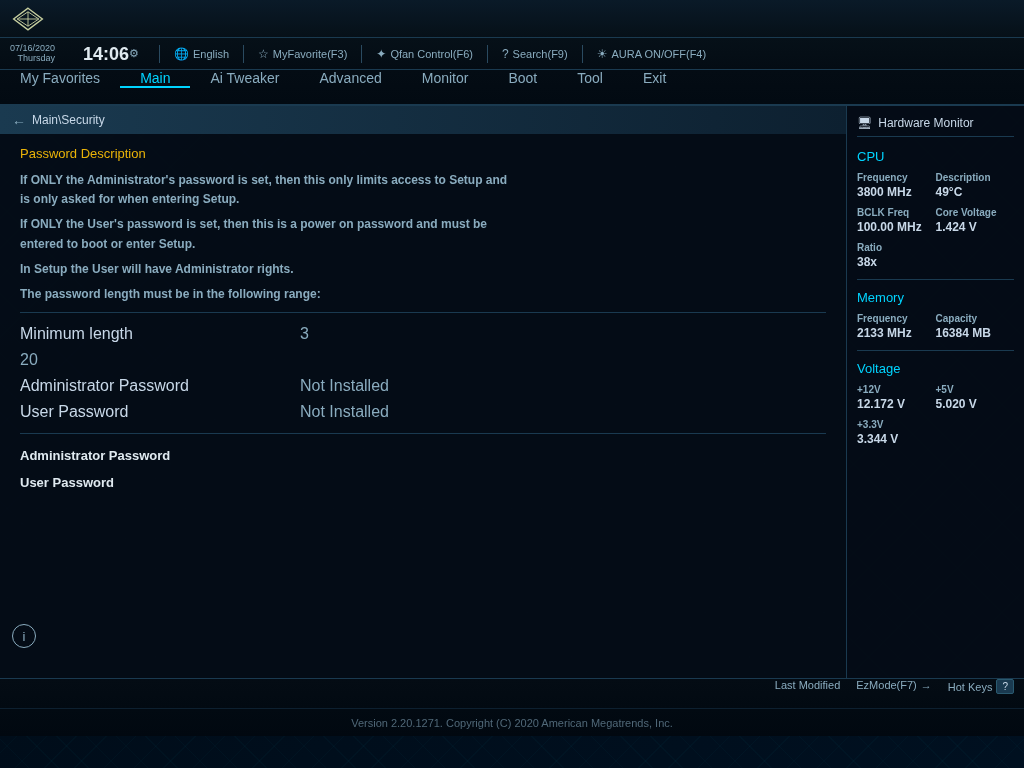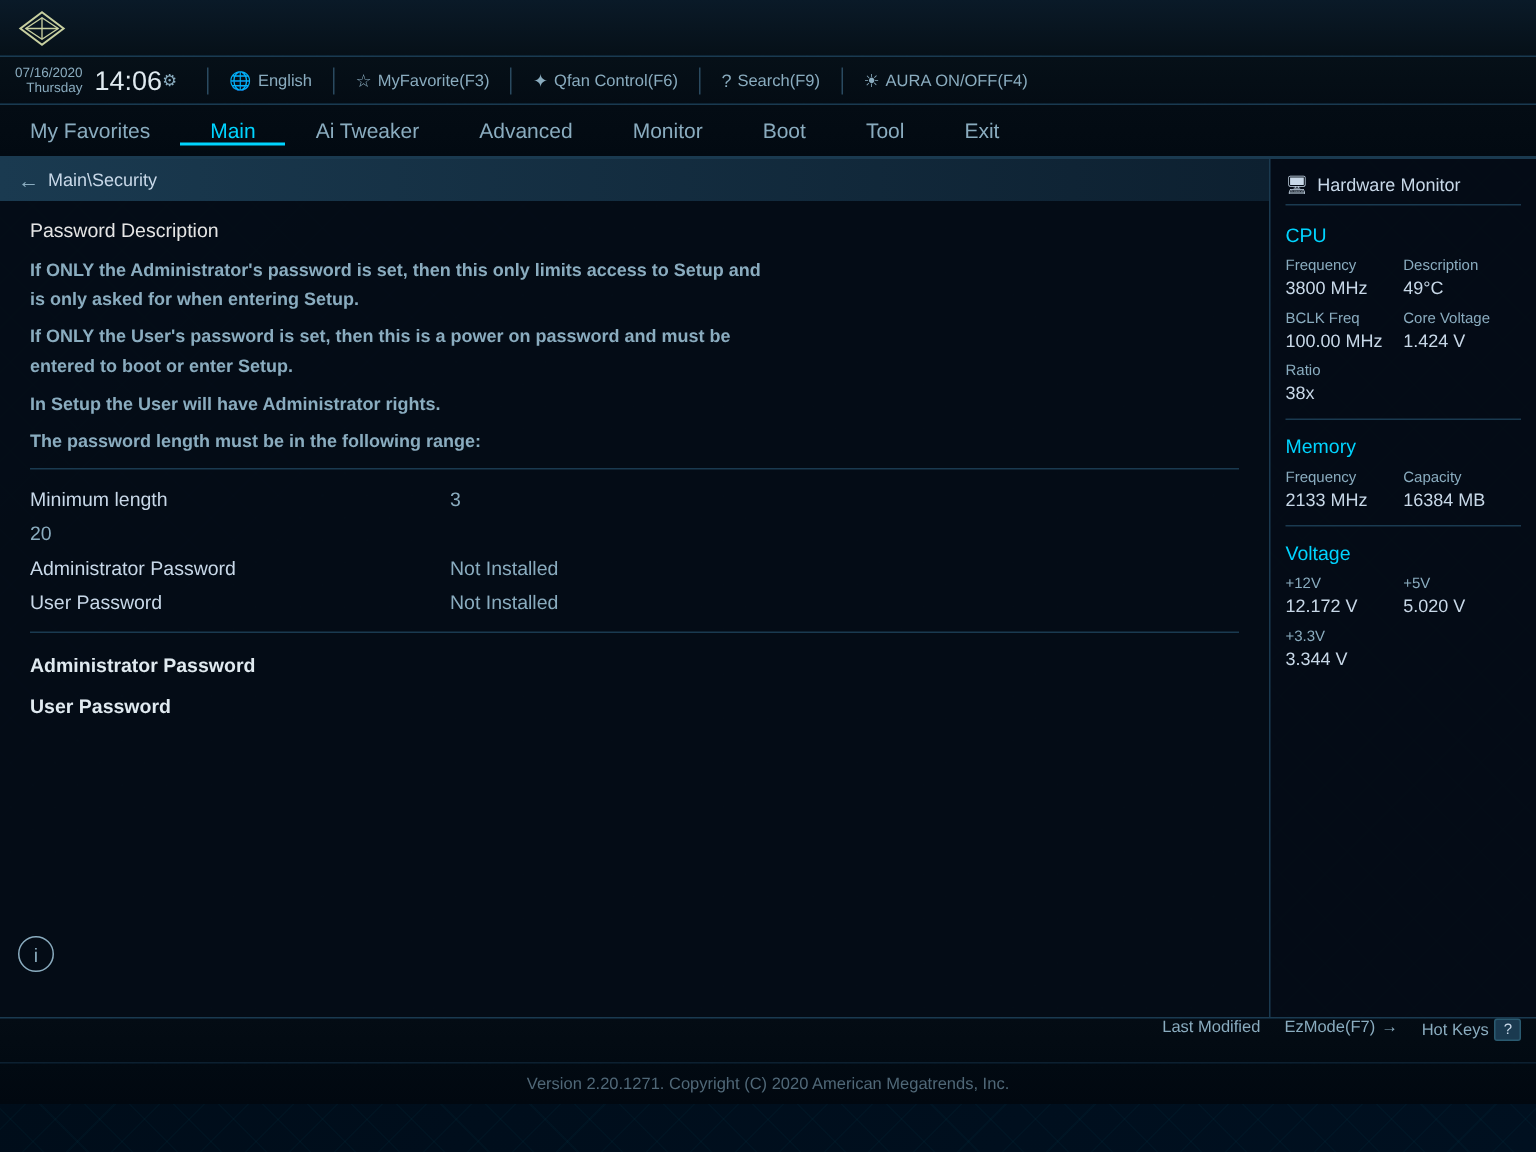--- a/index.html
+++ b/index.html
@@ -80,22 +80,23 @@
       margin-right: 8px;
       line-height: 1.1;
     }
     .date-text {
       font-size: 9px;
       color: #8aacbf;
     }
     .time-text {
       font-size: 18px;
       color: #e0eaf0;
-      font-weight: 400;
+      font-weight: 700;
       line-height: 1;
+      margin-left: 20px;
     }
     .gear-icon {
       font-size: 11px;
       color: #8aacbf;
       margin-right: 12px;
     }
     .divider-v {
       width: 1px;
       height: 18px;
       background: #2a4a60;
@@ -115,21 +116,21 @@
       font-size: 12px;
     }
 
     
     .nav-bar {
       position: relative;
       z-index: 10;
       background: linear-gradient(180deg, #040c14 0%, #020a12 100%);
       border-bottom: 2px solid #1a3a50;
       display: flex;
-      align-items: center;
+      align-items: flex-start;
       height: 36px;
     }
     .nav-tab {
       display: flex;
       align-items: center;
       padding: 0 20px;
       font-size: 14px;
       color: #8aacbf;
       cursor: pointer;
       border-bottom: 2px solid transparent;
@@ -171,38 +172,38 @@
       color: #8aacbf;
       font-size: 14px;
     }
 
     
     .password-content {
       padding: 12px 20px;
     }
     .section-title {
       font-size: 13px;
-      color: #e5e5e5;
+      color: #eab308;
       margin-bottom: 10px;
       font-weight: 400;
     }
     .desc-text {
       font-size: 12px;
       color: #8aacbf;
       line-height: 1.6;
       margin-bottom: 6px;
       font-weight: bold;
     }
 
     
     .settings-row {
       display: flex;
       align-items: center;
       padding: 4px 0;
-      font-size: 13px;
+      font-size: 16px;
     }
     .settings-label {
       color: #c8d8e8;
       min-width: 280px;
     }
     .settings-value {
       color: #8aacbf;
     }
 
     
@@ -266,20 +267,21 @@
       margin-bottom: 8px;
       font-weight: 400;
     }
     .hw-row {
       display: flex;
       justify-content: space-between;
       margin-bottom: 8px;
     }
     .hw-col {
       flex: 1;
+      font-weight: bold;
     }
     .hw-label {
       font-size: 10px;
       color: #8aacbf;
       margin-bottom: 2px;
     }
     .hw-value {
       font-size: 12px;
       color: #c8d8e8;
     }

